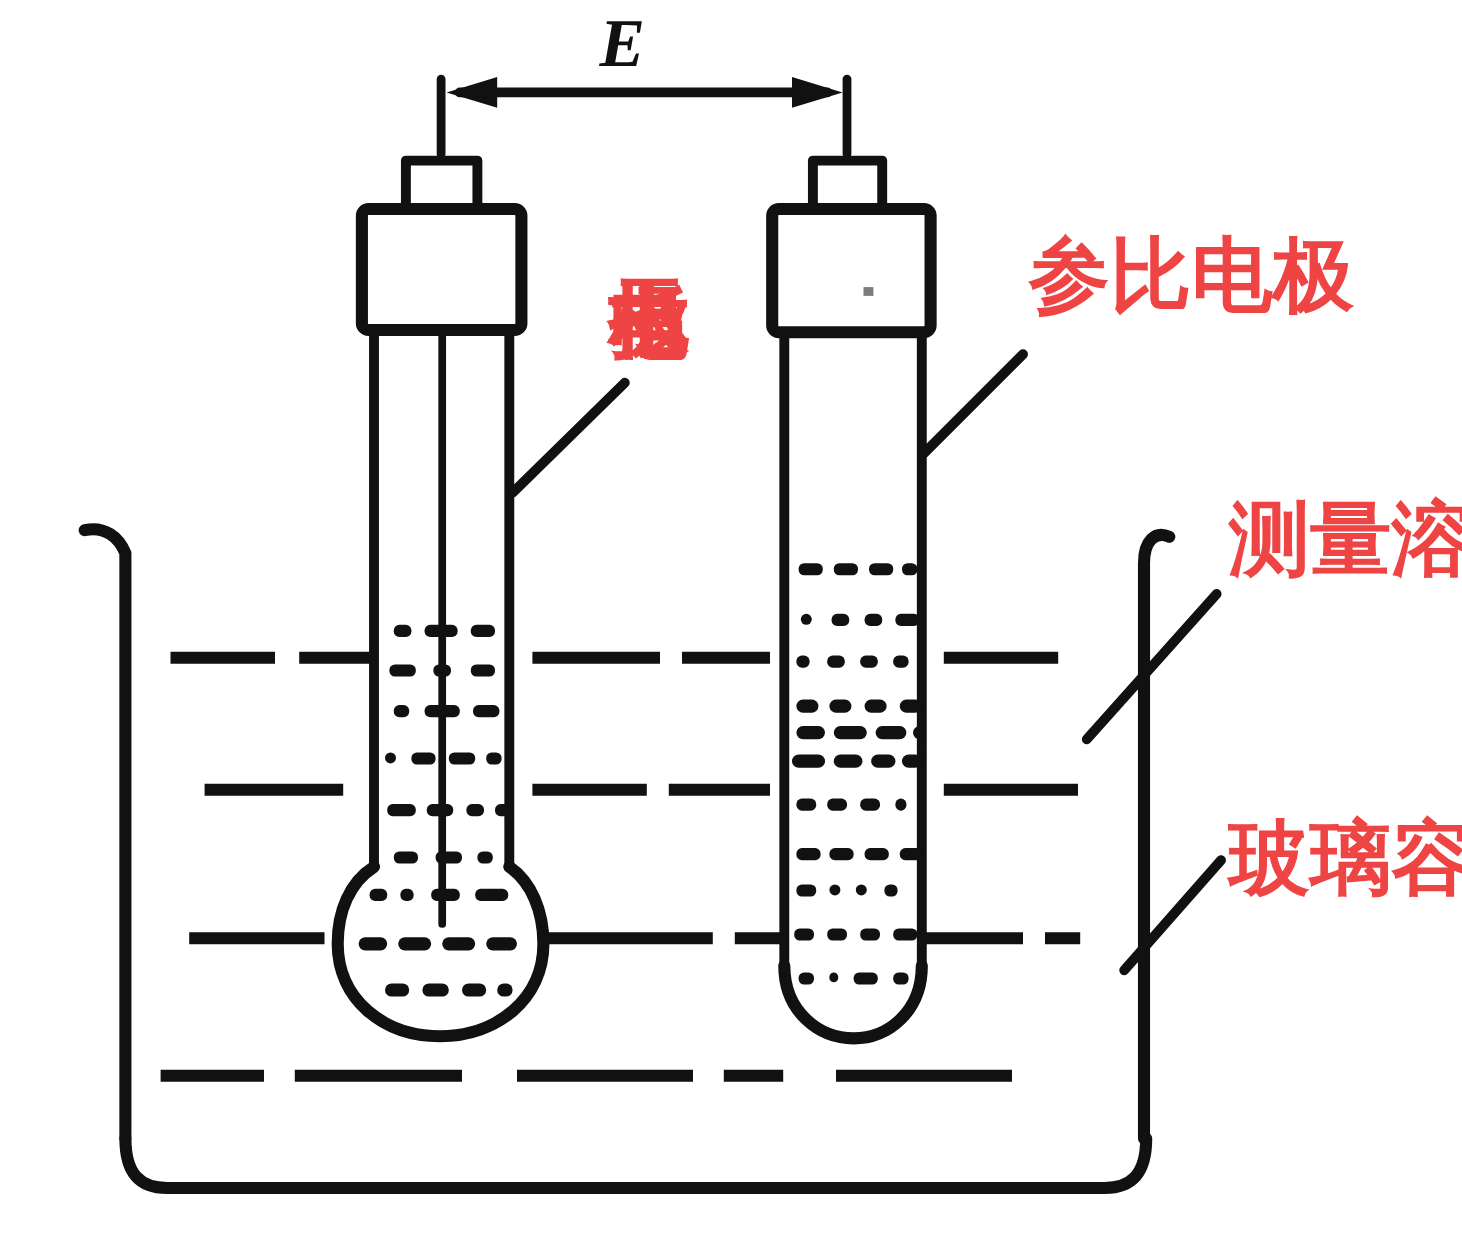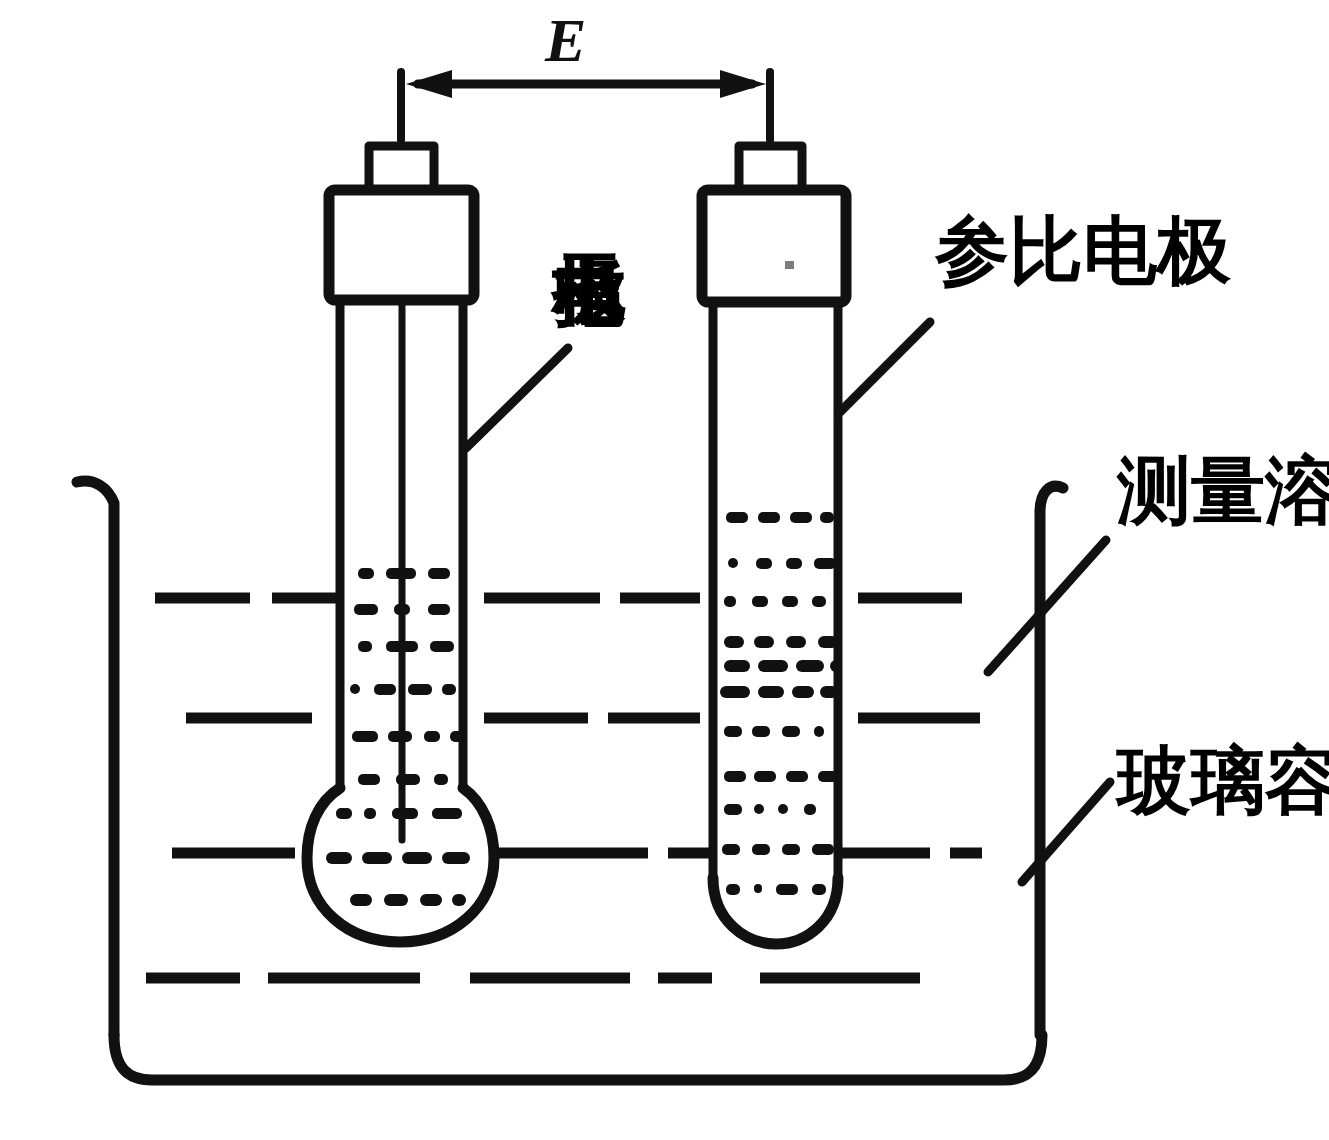--- a/index.html
+++ b/index.html
@@ -19,21 +19,21 @@
     height: 1140px;
     background: #ffffff;
   }
   #figure svg {
     position: absolute;
     top: 0;
     left: 0;
   }
   .cjk-label {
     position: absolute;
-    color: #000000;
+    color: #ef4444;
     font-family: "DejaVu Sans", "Liberation Sans", sans-serif;
     font-weight: 600;
     line-height: 1.04;
     letter-spacing: 0px;
     white-space: pre;
     -webkit-font-smoothing: none;
   }
   .lbl-indicator {
     left: 552px;
     top: 196px;

